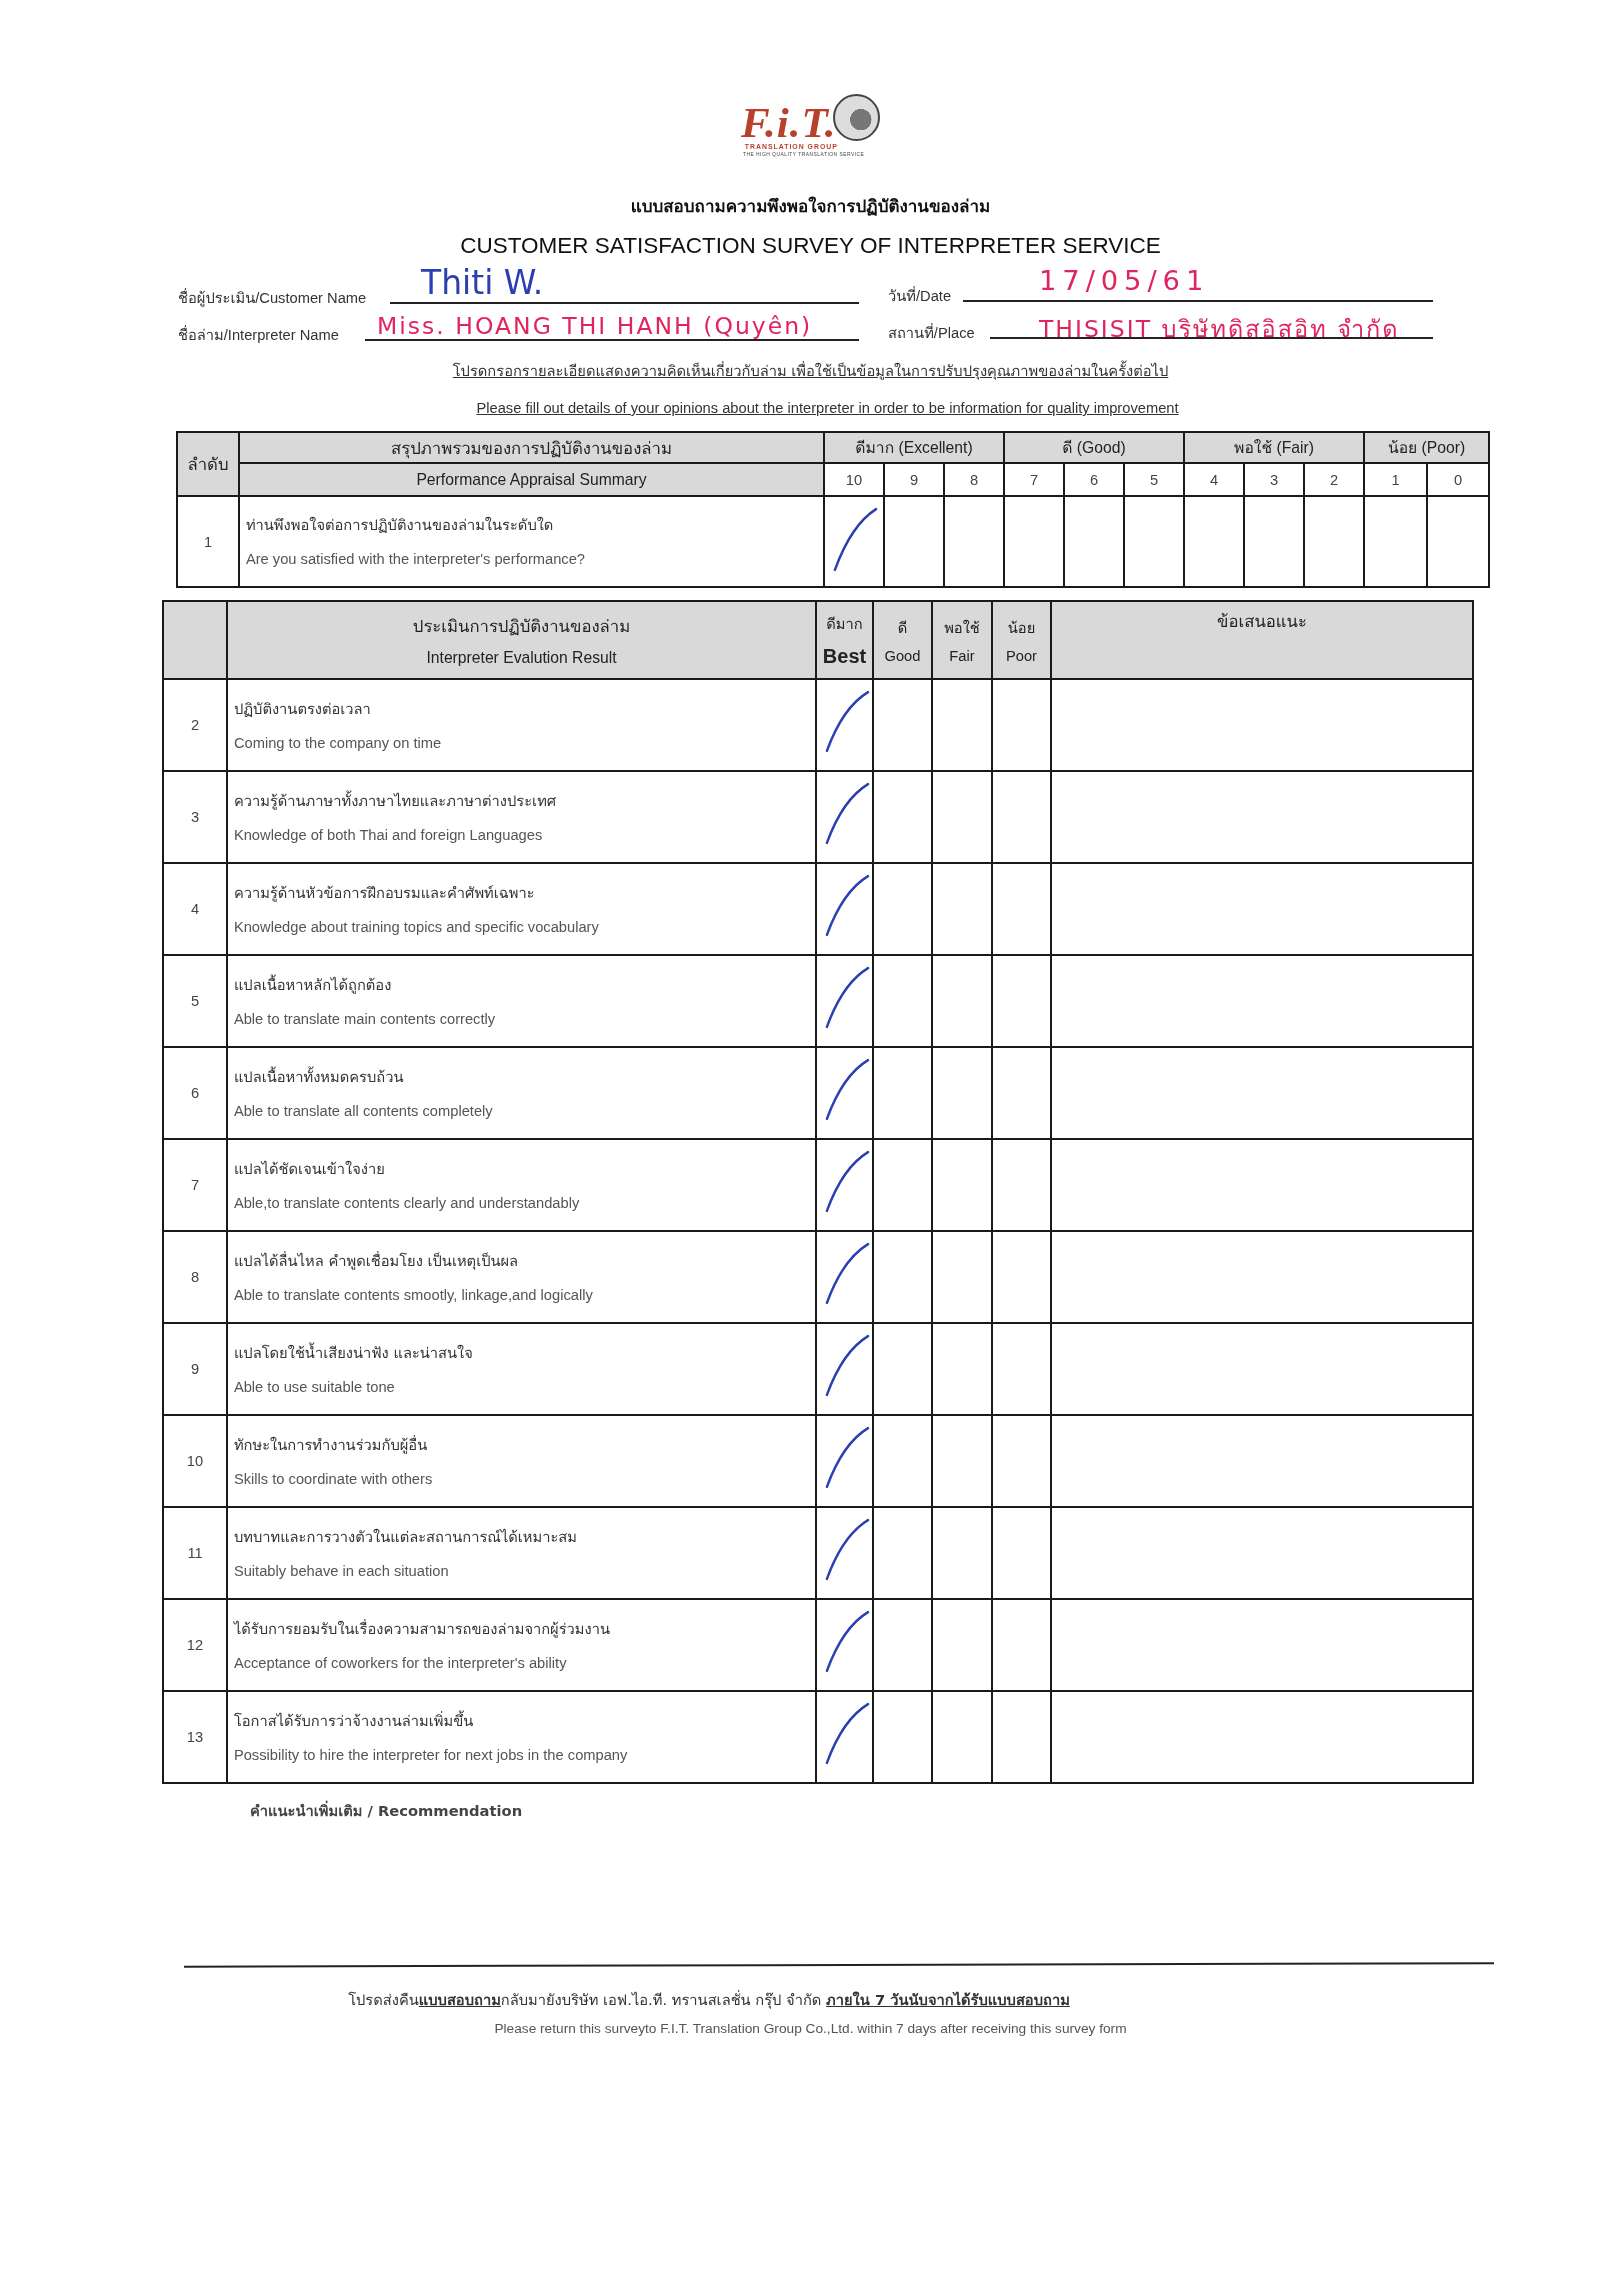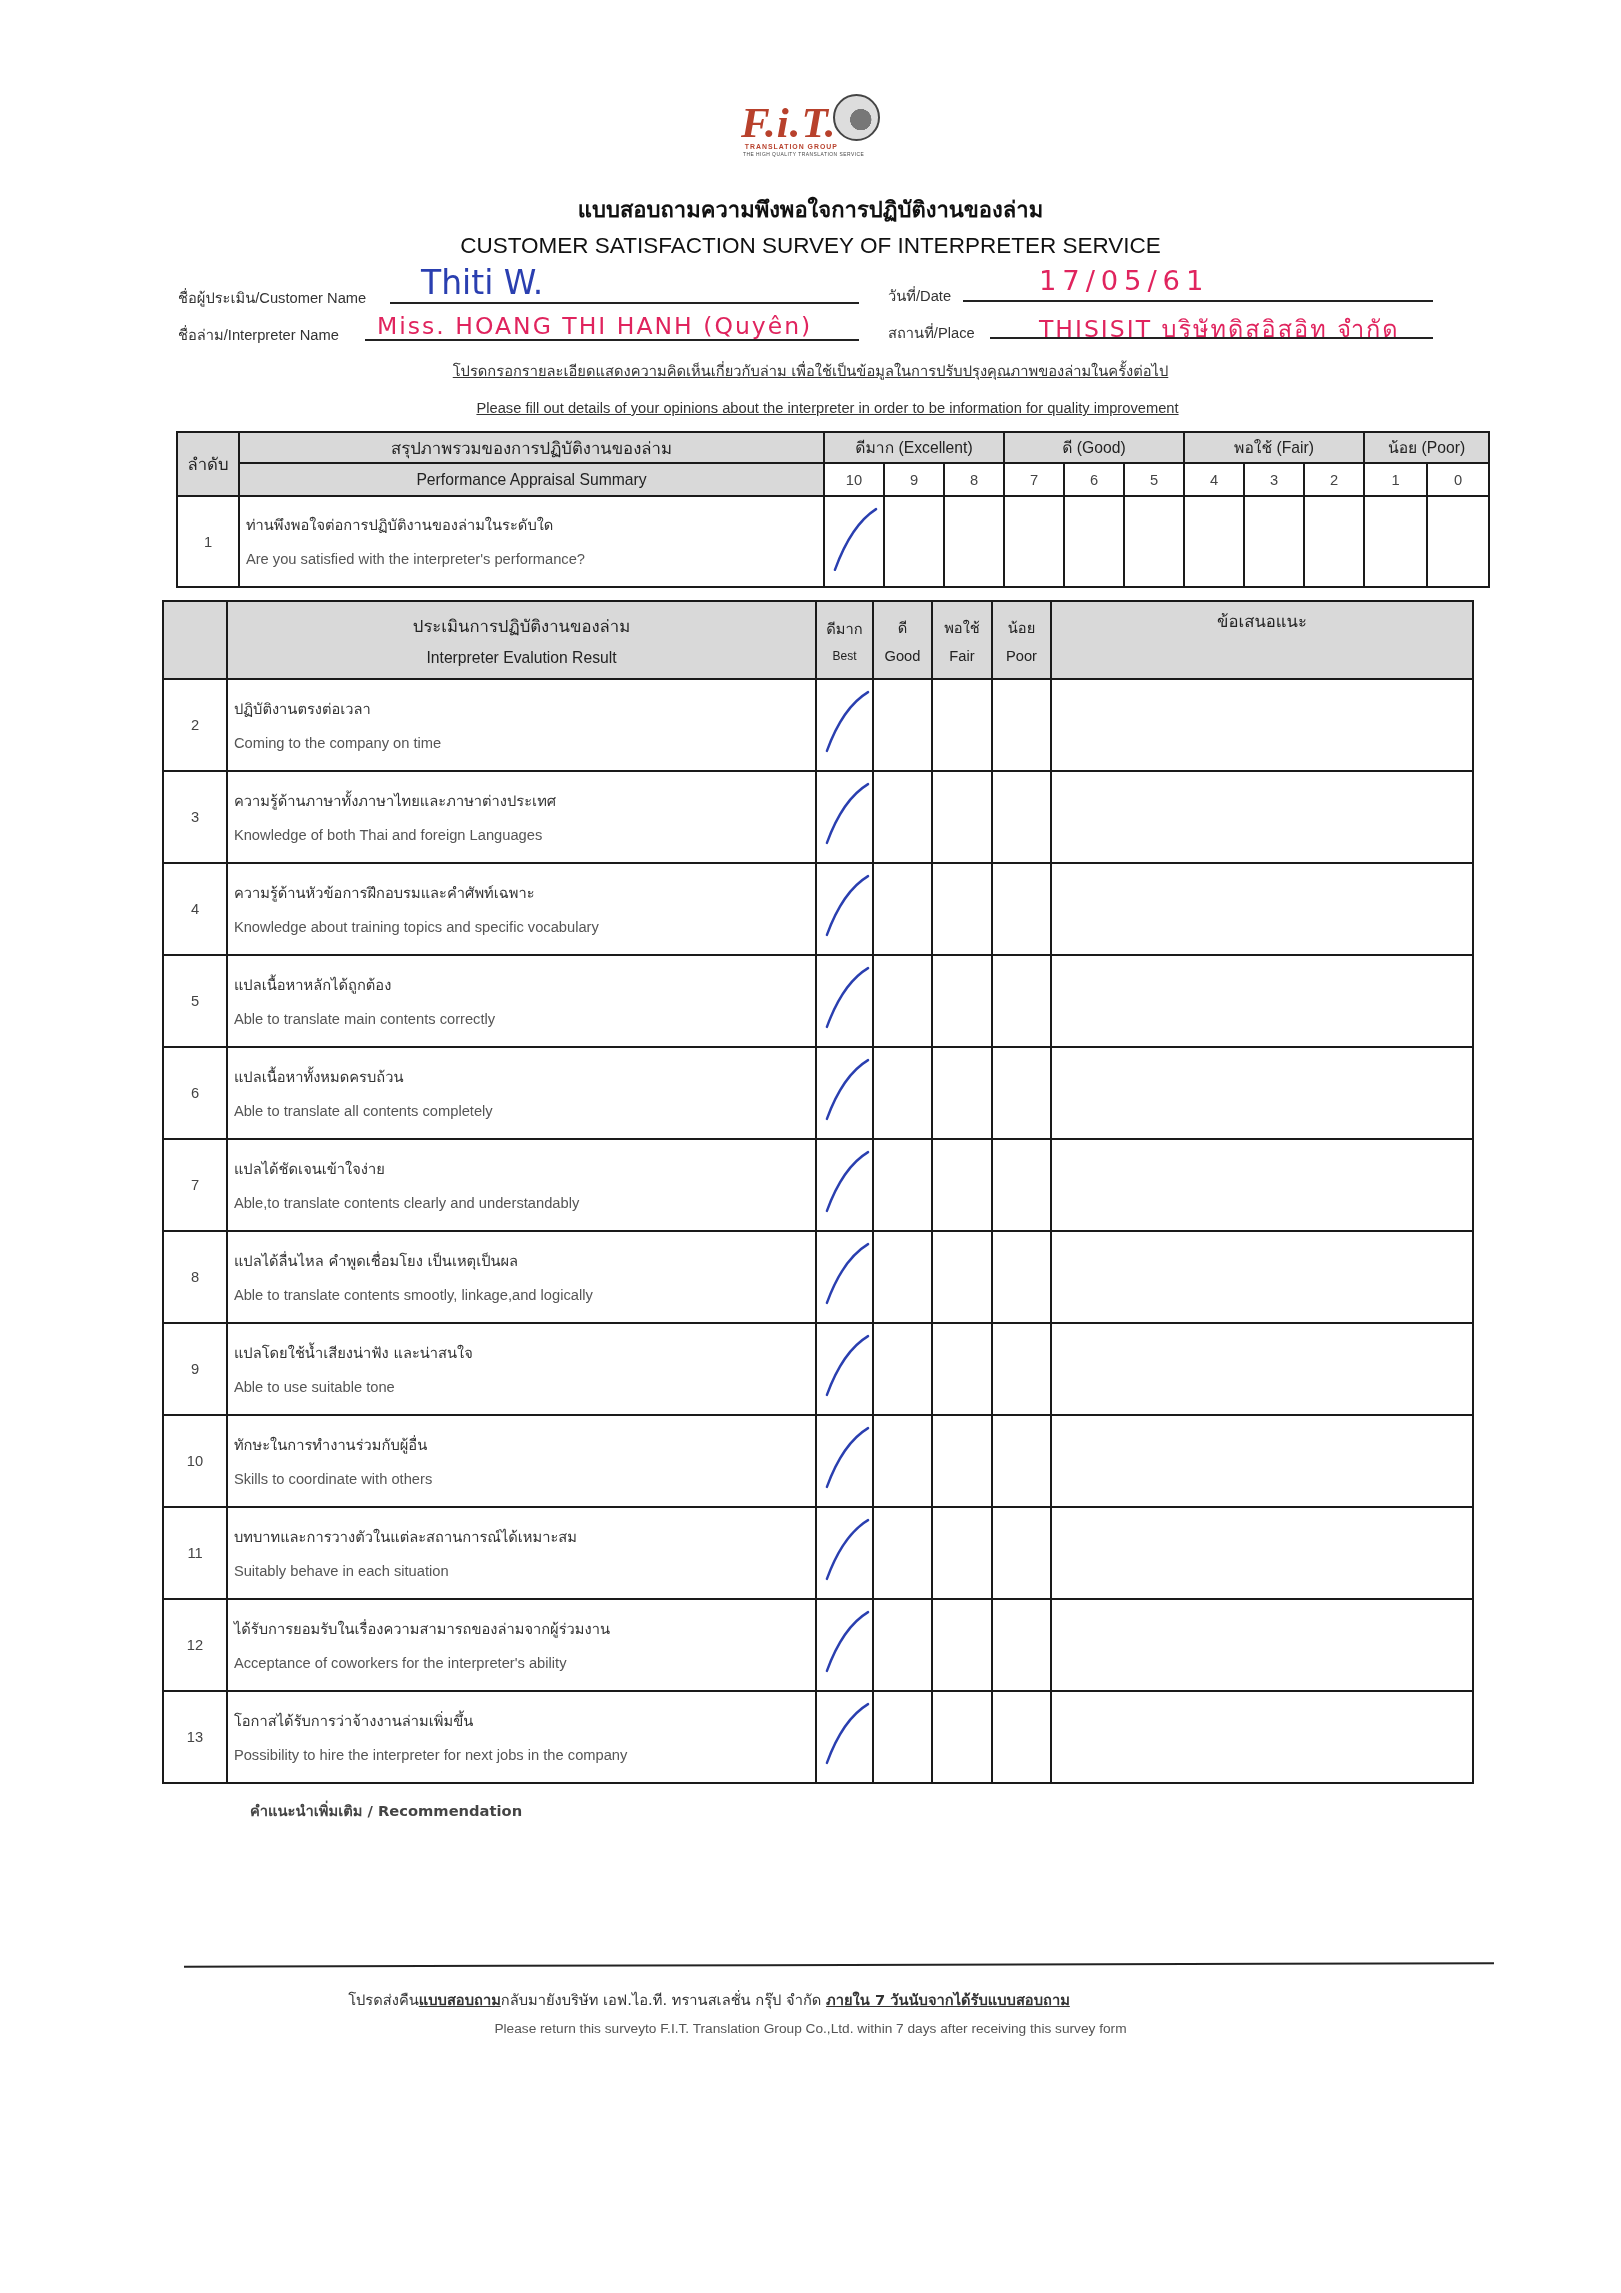--- a/index.html
+++ b/index.html
@@ -8,21 +8,21 @@
   .abs { position:absolute; }
   
   .logo { left:737px; top:94px; width:147px; height:69px; }
   .logo-text { position:absolute; left:3.9px; top:3.9px; font-size:43px; font-weight:bold; font-style:italic;
                color:#b8412c; letter-spacing:1px; font-family:"Liberation Serif", serif; }
   .logo-globe { position:absolute; left:96px; top:0; width:43px; height:43px; border-radius:50%;
                 border:2.9px solid #444; background:radial-gradient(circle at 60% 55%, #777 0 30%, #ddd 31% 100%); }
   .logo-sub1 { position:absolute; left:7.8px; top:49px; font-size:6.9px; color:#b8412c; font-weight:bold; letter-spacing:1px; }
   .logo-sub2 { position:absolute; left:5.9px; top:58px; font-size:4.9px; color:#444; letter-spacing:0.5px; white-space:nowrap; }
 
-  .title-th { left:0; width:1621px; top:192px; text-align:center; font-size:22px; font-weight:bold; color:#111; font-family:"DejaVu Sans", sans-serif; }
+  .title-th { left:0; width:1621px; top:192px; text-align:center; font-size:17px; font-weight:bold; color:#111; font-family:"DejaVu Sans", sans-serif; }
   .title-en { left:0; width:1621px; top:233px; text-align:center; font-size:22.5px; color:#111; }
 
   .field-label { font-size:14.7px; color:#333; white-space:nowrap; }
   .field-line { border-bottom:2px solid #222; height:0; }
   .hand-blue { color:#2a3fb0; font-family:"DejaVu Sans", sans-serif; font-size:33px; white-space:nowrap;text-align:center; }
   .hand-red { color:#e0245e; font-family:"DejaVu Sans", sans-serif; font-size:23.5px; white-space:nowrap; letter-spacing:2px; }
 
   .instr { left:0; width:1621px; text-align:center; font-size:14.7px; color:#333; text-decoration:underline; white-space:nowrap; }
 
   table { border-collapse:collapse; position:absolute; table-layout:fixed; }
@@ -149,21 +149,21 @@
   </colgroup>
   <tbody>
       <tr style="height:78px;">
     <th class="hdr"></th>
     <th class="hdr">
       <div class="hdr-th" style="margin-bottom:9.8px;">ประเมินการปฏิบัติงานของล่าม</div>
       <div>Interpreter Evalution Result</div>
     </th>
     <th class="hdr">
       <div class="hdr-th" style="font-size:14.7px; margin-bottom:9.8px;">ดีมาก</div>
-      <div style="font-size:12px;">Best</div>
+      <div style="font-size:20px;font-weight:bold;">Best</div>
     </th>
     <th class="hdr">
       <div class="hdr-th" style="font-size:14.7px; margin-bottom:9.8px;">ดี</div>
       <div style="font-size:14.7px;">Good</div>
     </th>
     <th class="hdr">
       <div class="hdr-th" style="font-size:14.7px; margin-bottom:9.8px;">พอใช้</div>
       <div style="font-size:14.7px;">Fair</div>
     </th>
     <th class="hdr">

